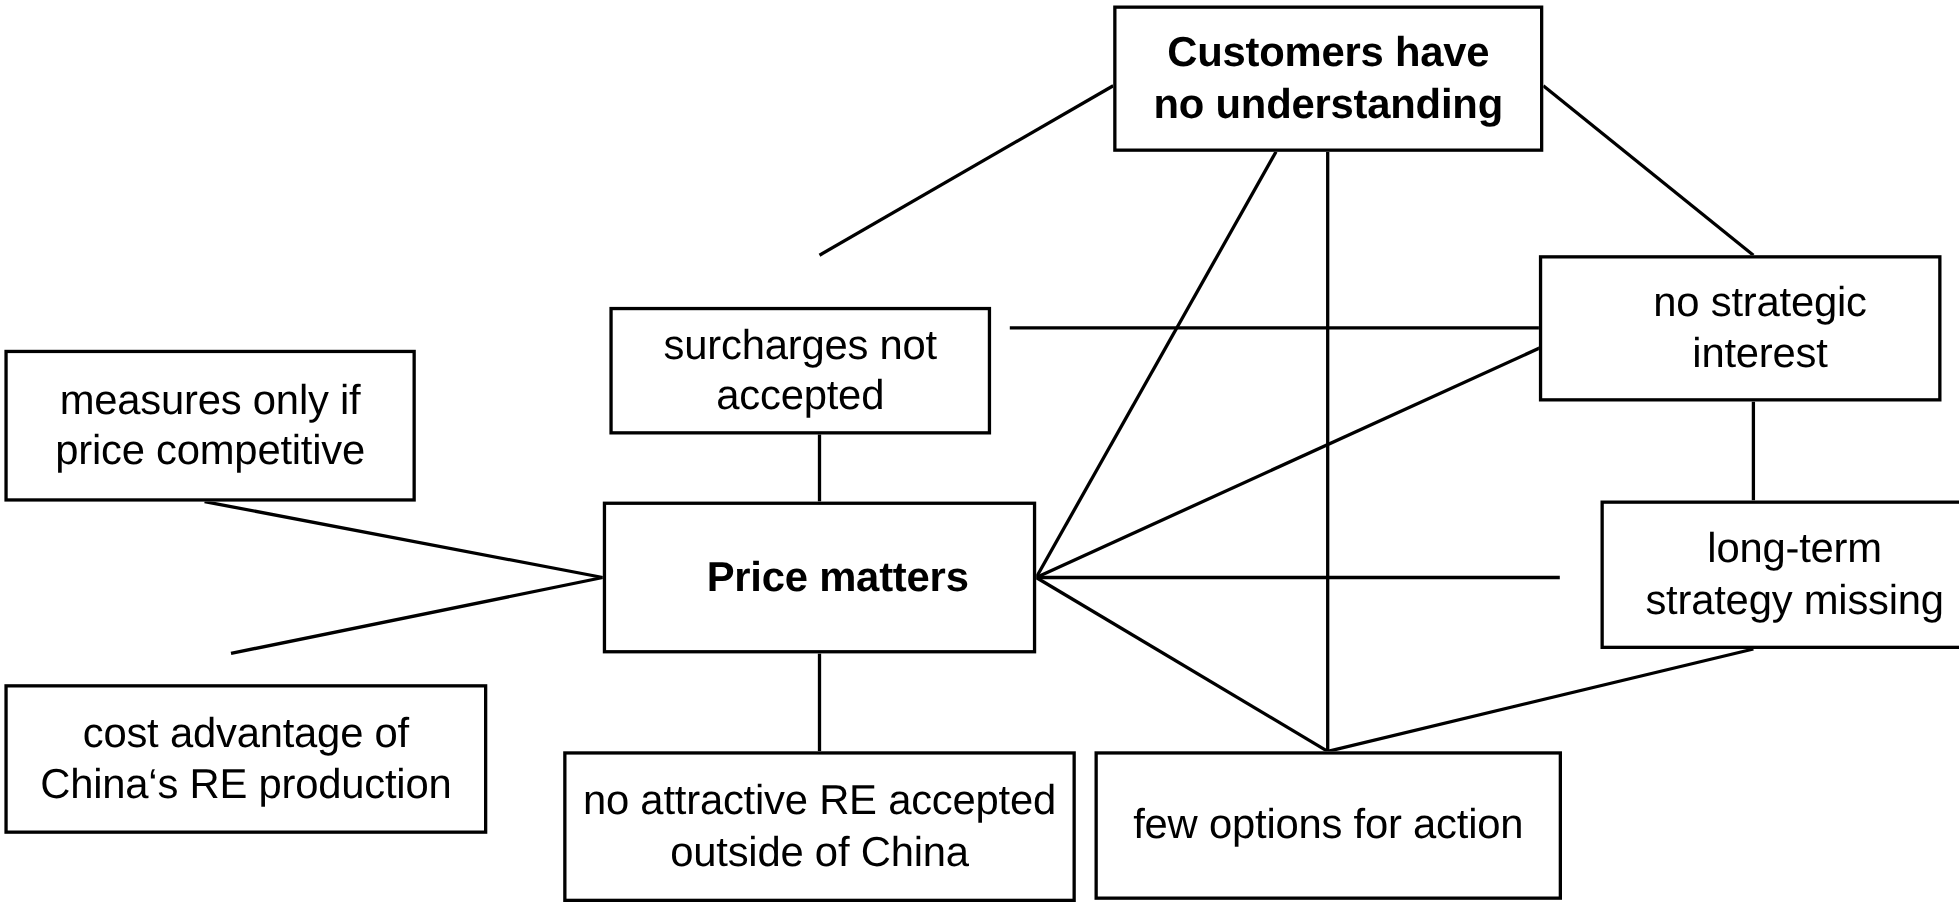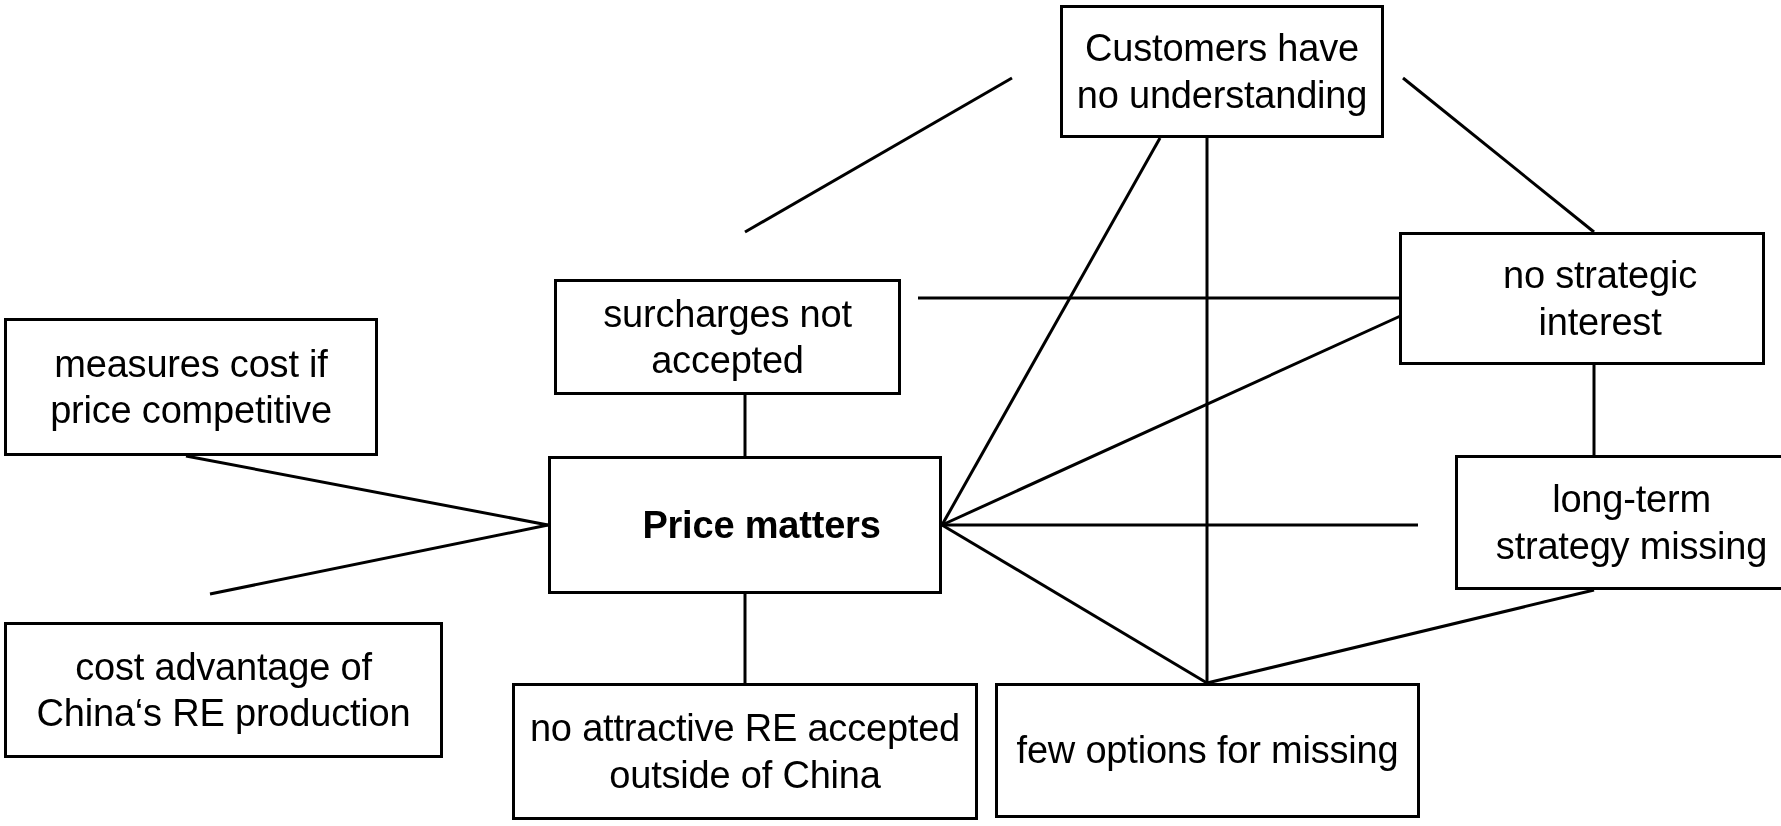--- a/index.html
+++ b/index.html
@@ -63,48 +63,48 @@
       <line x1="1418" y1="308" x2="942" y2="525" stroke="#000000" stroke-width="3"></line>
       <line x1="1594" y1="365" x2="1594" y2="455" stroke="#000000" stroke-width="3"></line>
       <line x1="186" y1="456" x2="548" y2="525" stroke="#000000" stroke-width="3"></line>
       <line x1="210" y1="594" x2="548" y2="525" stroke="#000000" stroke-width="3"></line>
       <line x1="1418" y1="525" x2="942" y2="525" stroke="#000000" stroke-width="3"></line>
       <line x1="1594" y1="590" x2="1207" y2="683" stroke="#000000" stroke-width="3"></line>
       <line x1="942" y1="525" x2="1207" y2="683" stroke="#000000" stroke-width="3"></line>
       <line x1="745" y1="594" x2="745" y2="683" stroke="#000000" stroke-width="3"></line>
     </svg>
   <div id="node-layer">
-      <div class="node" style="left: 1060px; top: 5px; width: 324px; height: 133px;">
+      <div class="node" style="left: 1012px; top: 5px; width: 391px; height: 133px; font-weight: bold;">
         <span class="node-label">Customers have
 no understanding</span>
       </div>
       <div class="node" style="left: 554px; top: 232px; width: 347px; height: 116px; margin-top: 47px;">
         <span class="node-label">surcharges not
 accepted</span>
       </div>
       <div class="node" style="left: 1399px; top: 232px; width: 366px; height: 133px; padding-left: 44px;">
         <span class="node-label">no strategic
 interest</span>
       </div>
       <div class="node" style="left: 4px; top: 318px; width: 374px; height: 138px;">
-        <span class="node-label">measures cost if
+        <span class="node-label">measures only if
 price competitive</span>
       </div>
       <div class="node central" style="left: 548px; top: 456px; width: 394px; height: 138px; padding-left: 41px;">
         <span class="node-label">Price matters</span>
       </div>
       <div class="node" style="left: 1418px; top: 455px; width: 353px; height: 135px; margin-left: 37px;">
         <span class="node-label">long-term
 strategy missing</span>
       </div>
       <div class="node" style="left: 4px; top: 594px; width: 439px; height: 136px; margin-top: 28px;">
         <span class="node-label">cost advantage of
 China‘s RE production</span>
       </div>
       <div class="node" style="left: 512px; top: 683px; width: 466px; height: 137px;">
         <span class="node-label">no attractive RE accepted
 outside of China</span>
       </div>
       <div class="node" style="left: 995px; top: 683px; width: 425px; height: 135px;">
-        <span class="node-label">few options for missing</span>
+        <span class="node-label">few options for action</span>
       </div>
     </div>
 </div>
 
 </body></html>

